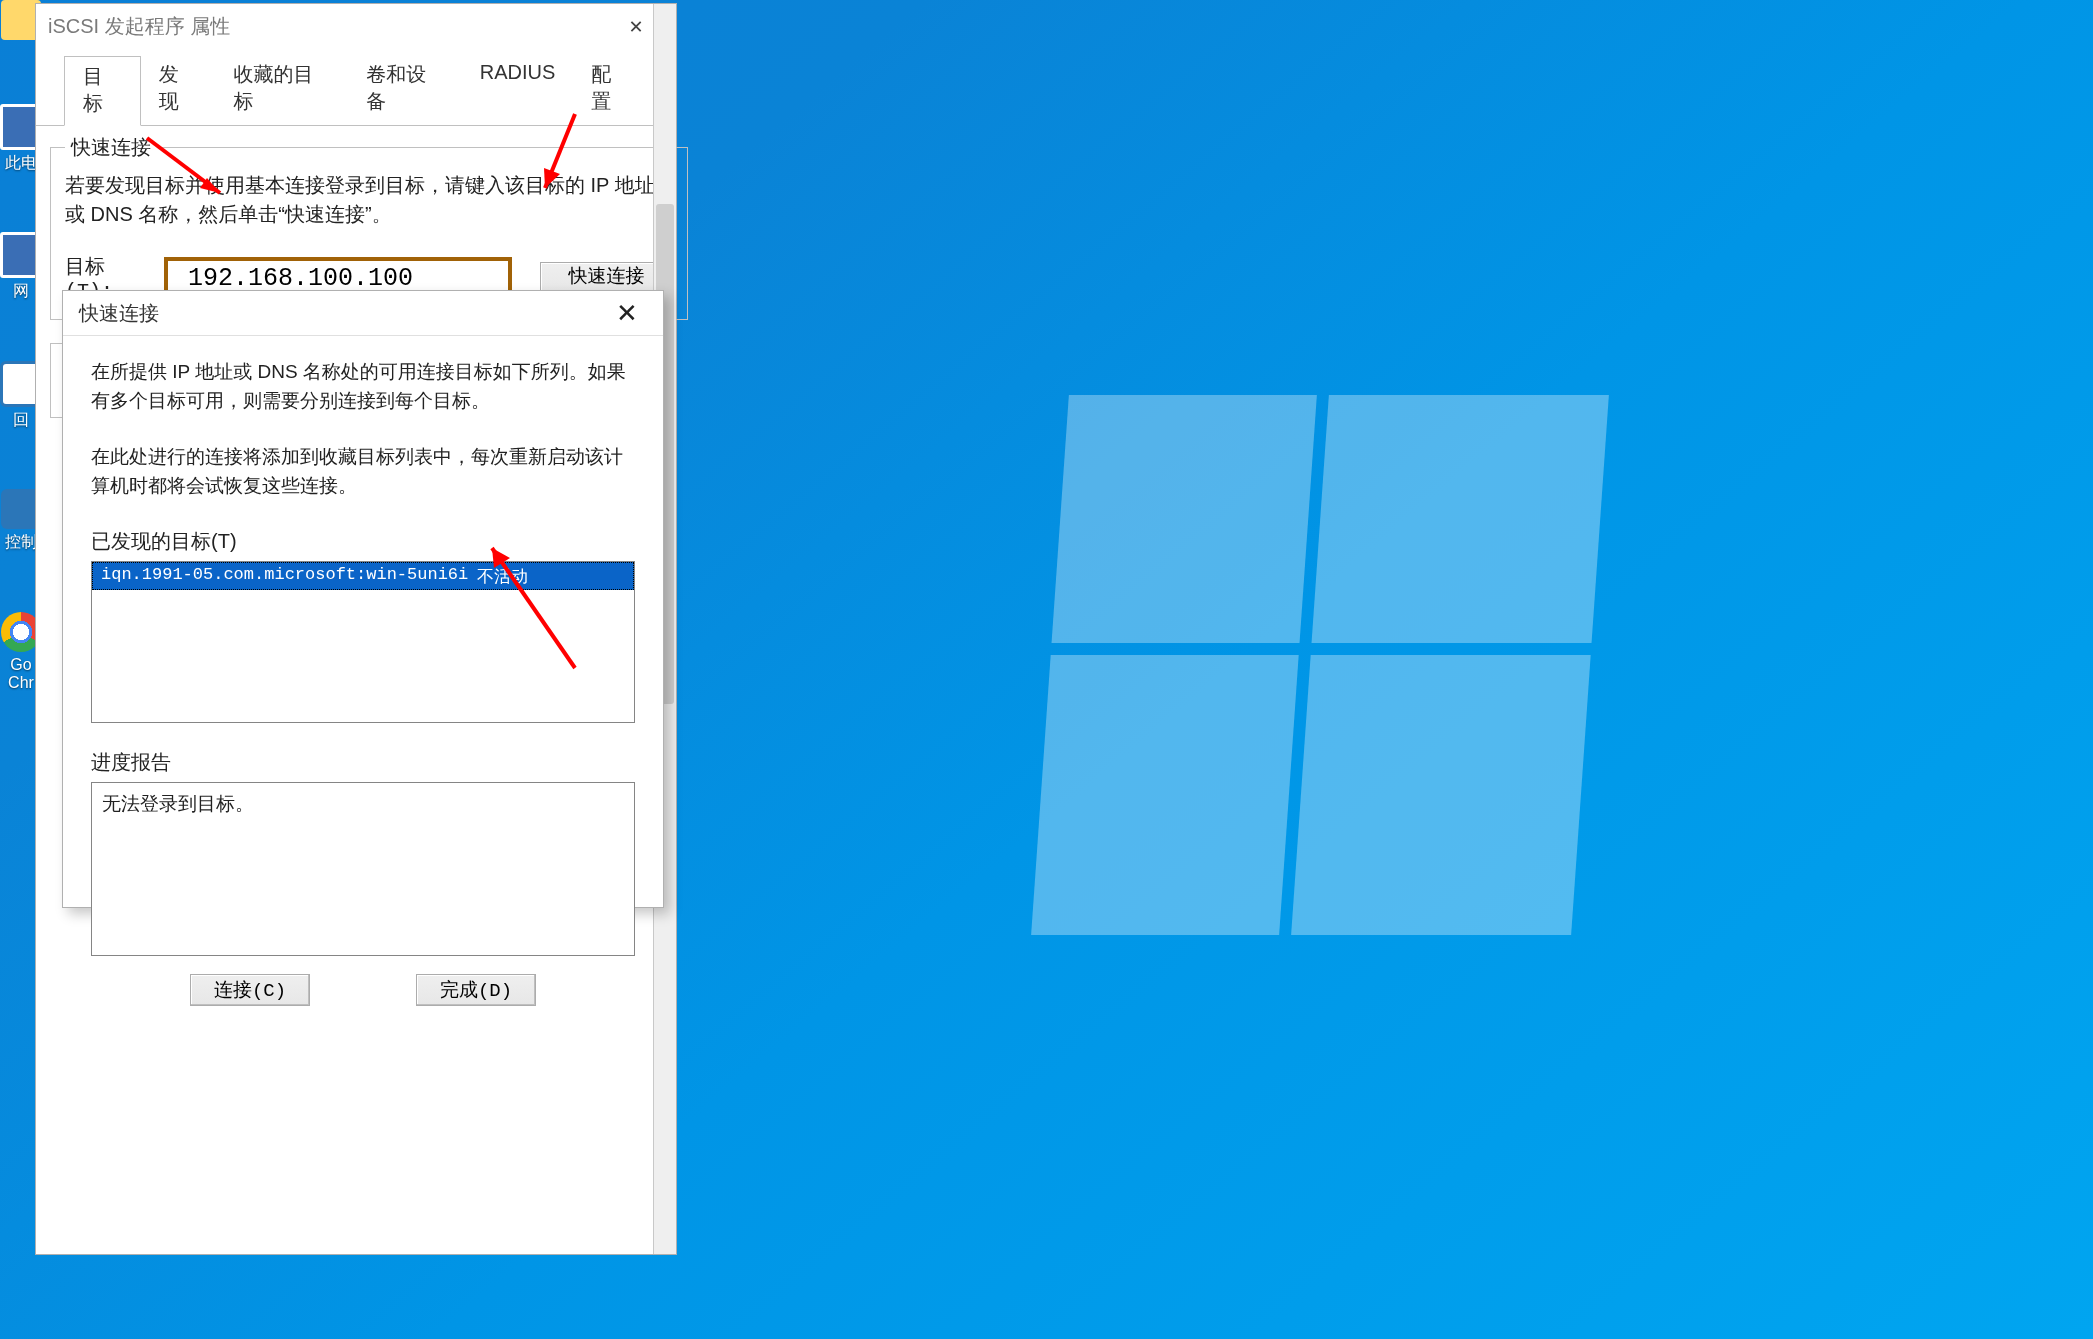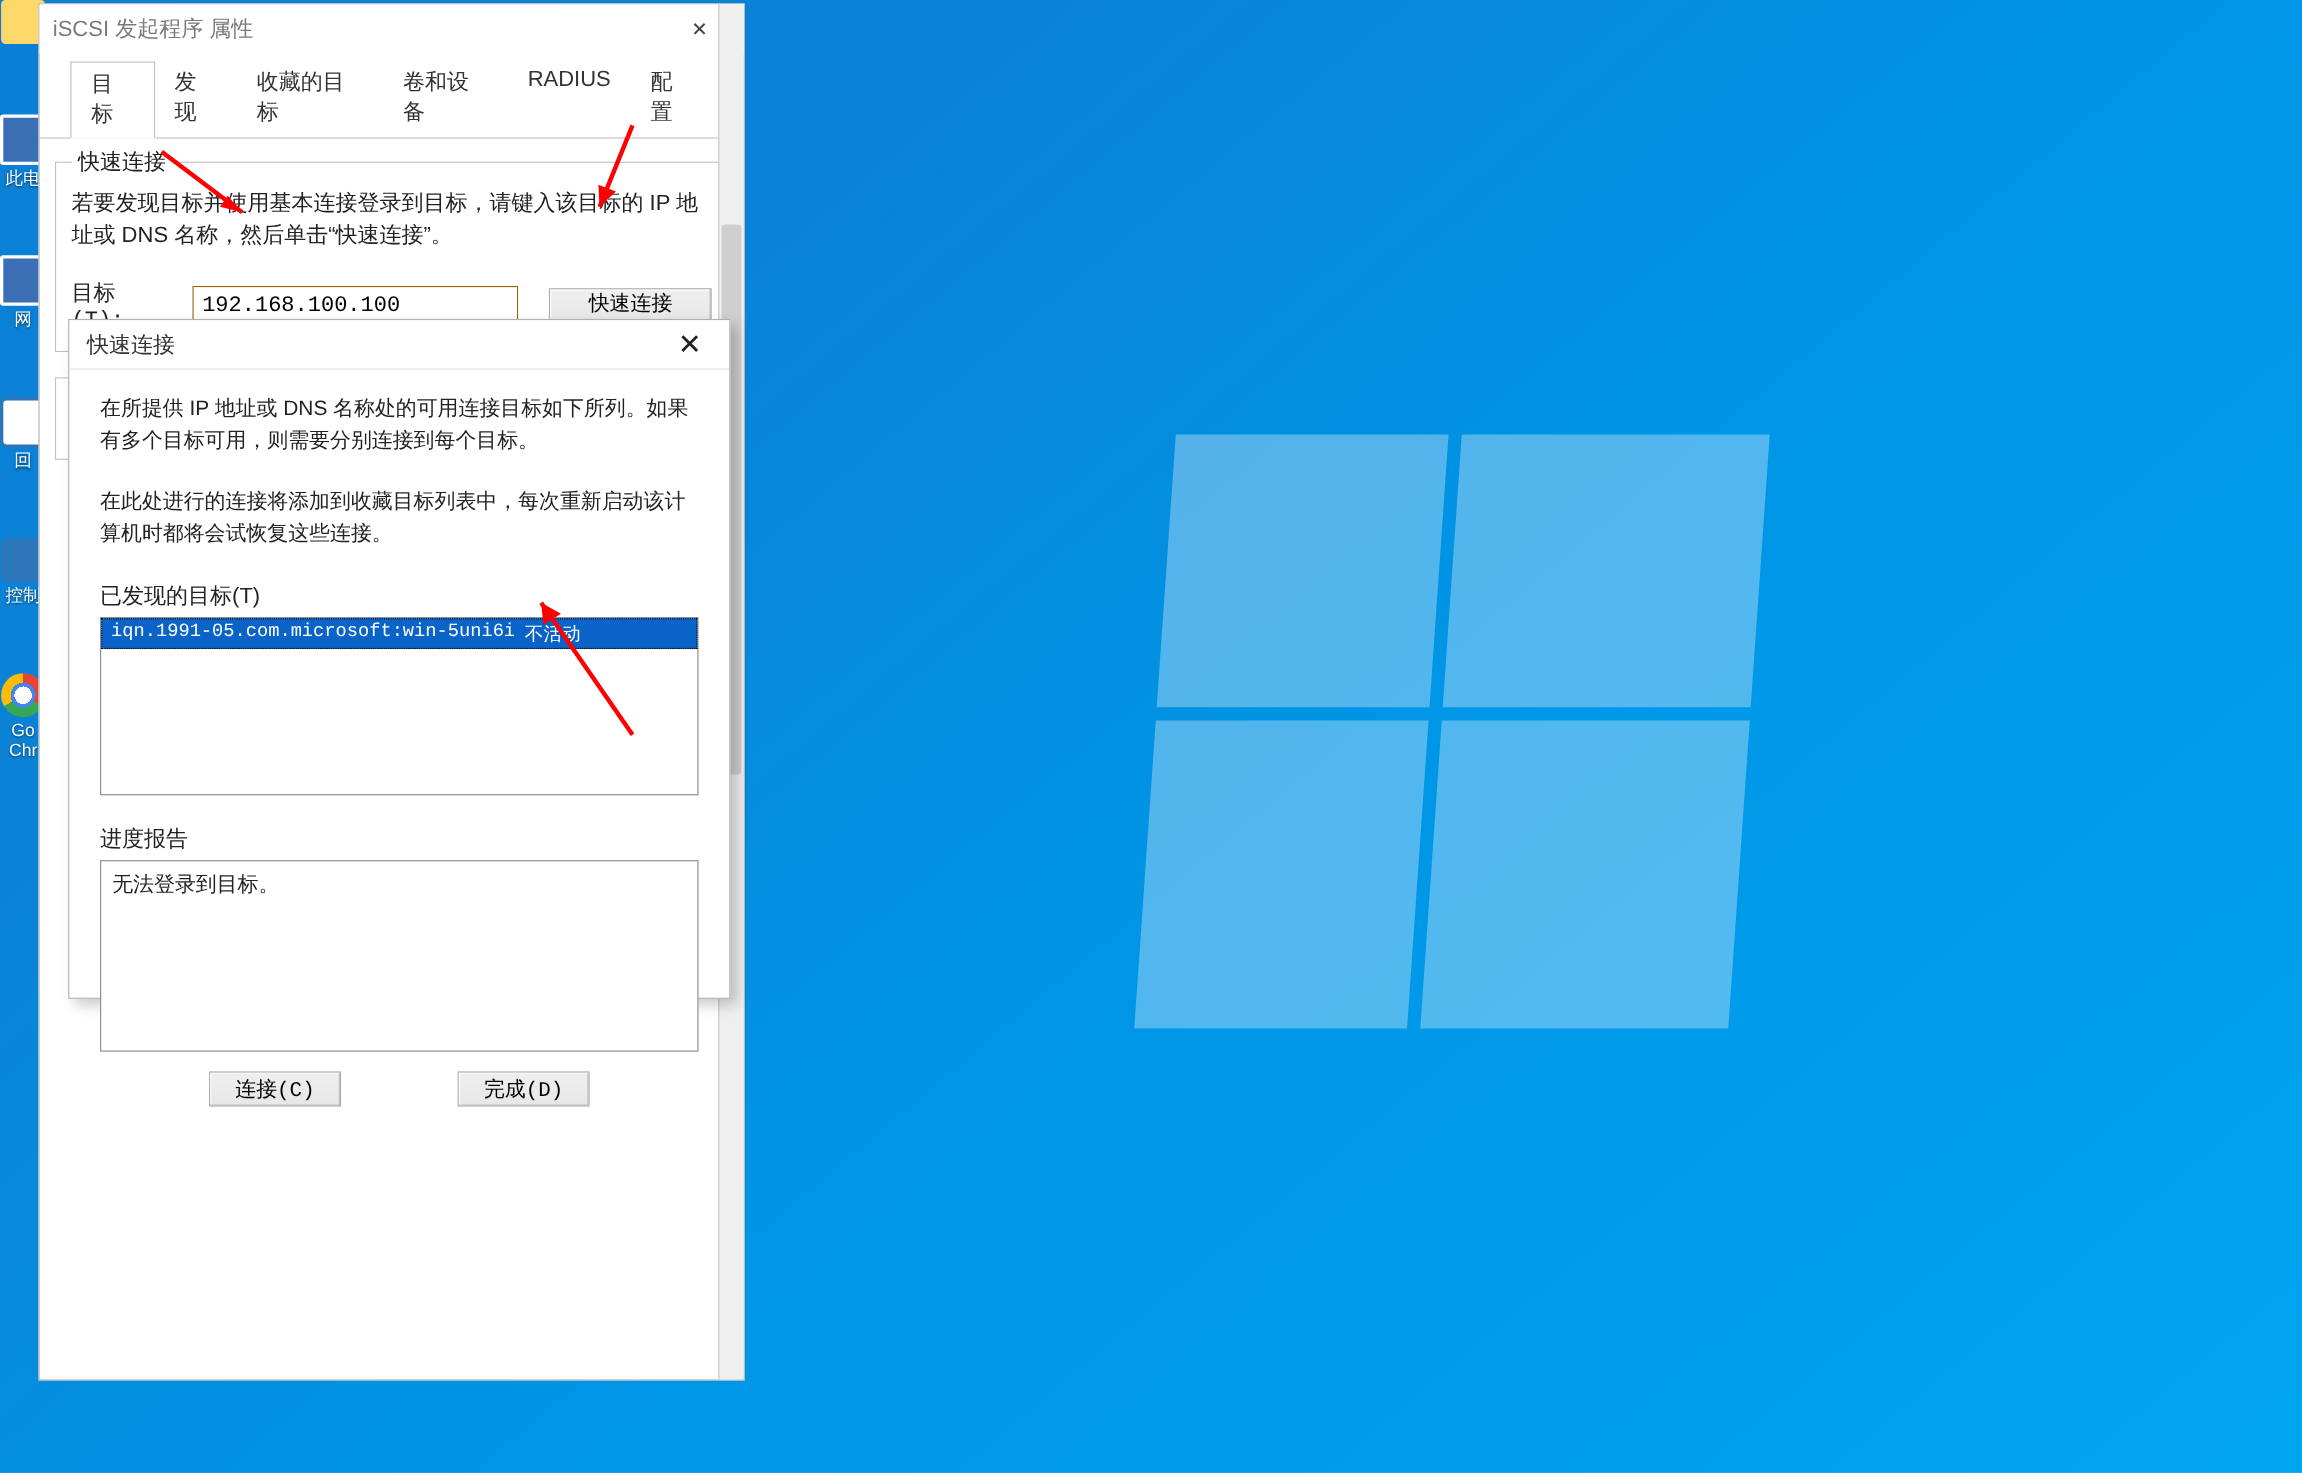--- a/index.html
+++ b/index.html
@@ -23,21 +23,21 @@
   .titlebar .controls .ctl{width:56px;height:42px;display:flex;align-items:center;justify-content:center;color:#444;}
   .tabs{display:flex;padding:6px 28px 0;border-bottom:1px solid #c0c0c0;}
   .tabs .tab{padding:6px 18px 8px;font-size:20px;color:#333;}
   .tabs .tab.active{border:1px solid #c0c0c0;border-bottom:1px solid #fff;background:#fff;position:relative;top:1px;}
   .panel{padding:0 14px;}
   fieldset{border:1px solid #c0c0c0;margin:8px 0 10px;padding:10px 14px 16px;}
   legend{padding:0 6px;font-size:20px;}
   .qc-help{font-size:20px;line-height:1.45;}
   .qc-row{display:flex;align-items:center;margin-top:24px;gap:28px;}
   .qc-row label{font-size:20px;font-family:"SimSun","Courier New",monospace;}
-  .qc-row input{width:300px;height:30px;border:1px solid #a16207;font-family:"Courier New",monospace;font-size:20px;padding:2px 8px;}
+  .qc-row input{width:300px;height:30px;border:4px solid #a16207;font-family:"Courier New",monospace;font-size:25px;padding:2px 20px;}
   .btn{background:linear-gradient(#efefef,#e7e7e7);border:1px solid #acacac;height:32px;padding:0 18px;font-size:19px;box-shadow:inset -1px -1px 0 #bfbfbf,inset 1px 1px 0 #fff;font-family:"SimSun","Courier New",monospace;cursor:default;}
   .qc-row .btn{margin-left:auto;width:156px;}
   .found-row{display:flex;justify-content:flex-end;margin-top:2px;}
   .found-row .btn{width:120px;}
   .win-qc{position:absolute;left:62px;top:290px;width:600px;height:616px;background:#fff;border:1px solid #b0b0b0;box-shadow:6px 6px 12px rgba(0,0,0,.22);}
   .win-qc .titlebar{height:44px;display:flex;align-items:center;padding:0 16px;border-bottom:1px solid #e0e0e0;}
   .win-qc .titlebar .title{flex:1;font-size:20px;color:#333;}
   .win-qc .titlebar .close{width:40px;height:40px;display:flex;align-items:center;justify-content:center;font-size:26px;}
   .qc-body{padding:22px 28px 0;}
   .qc-text{font-size:19px;line-height:1.5;margin-bottom:28px;}

